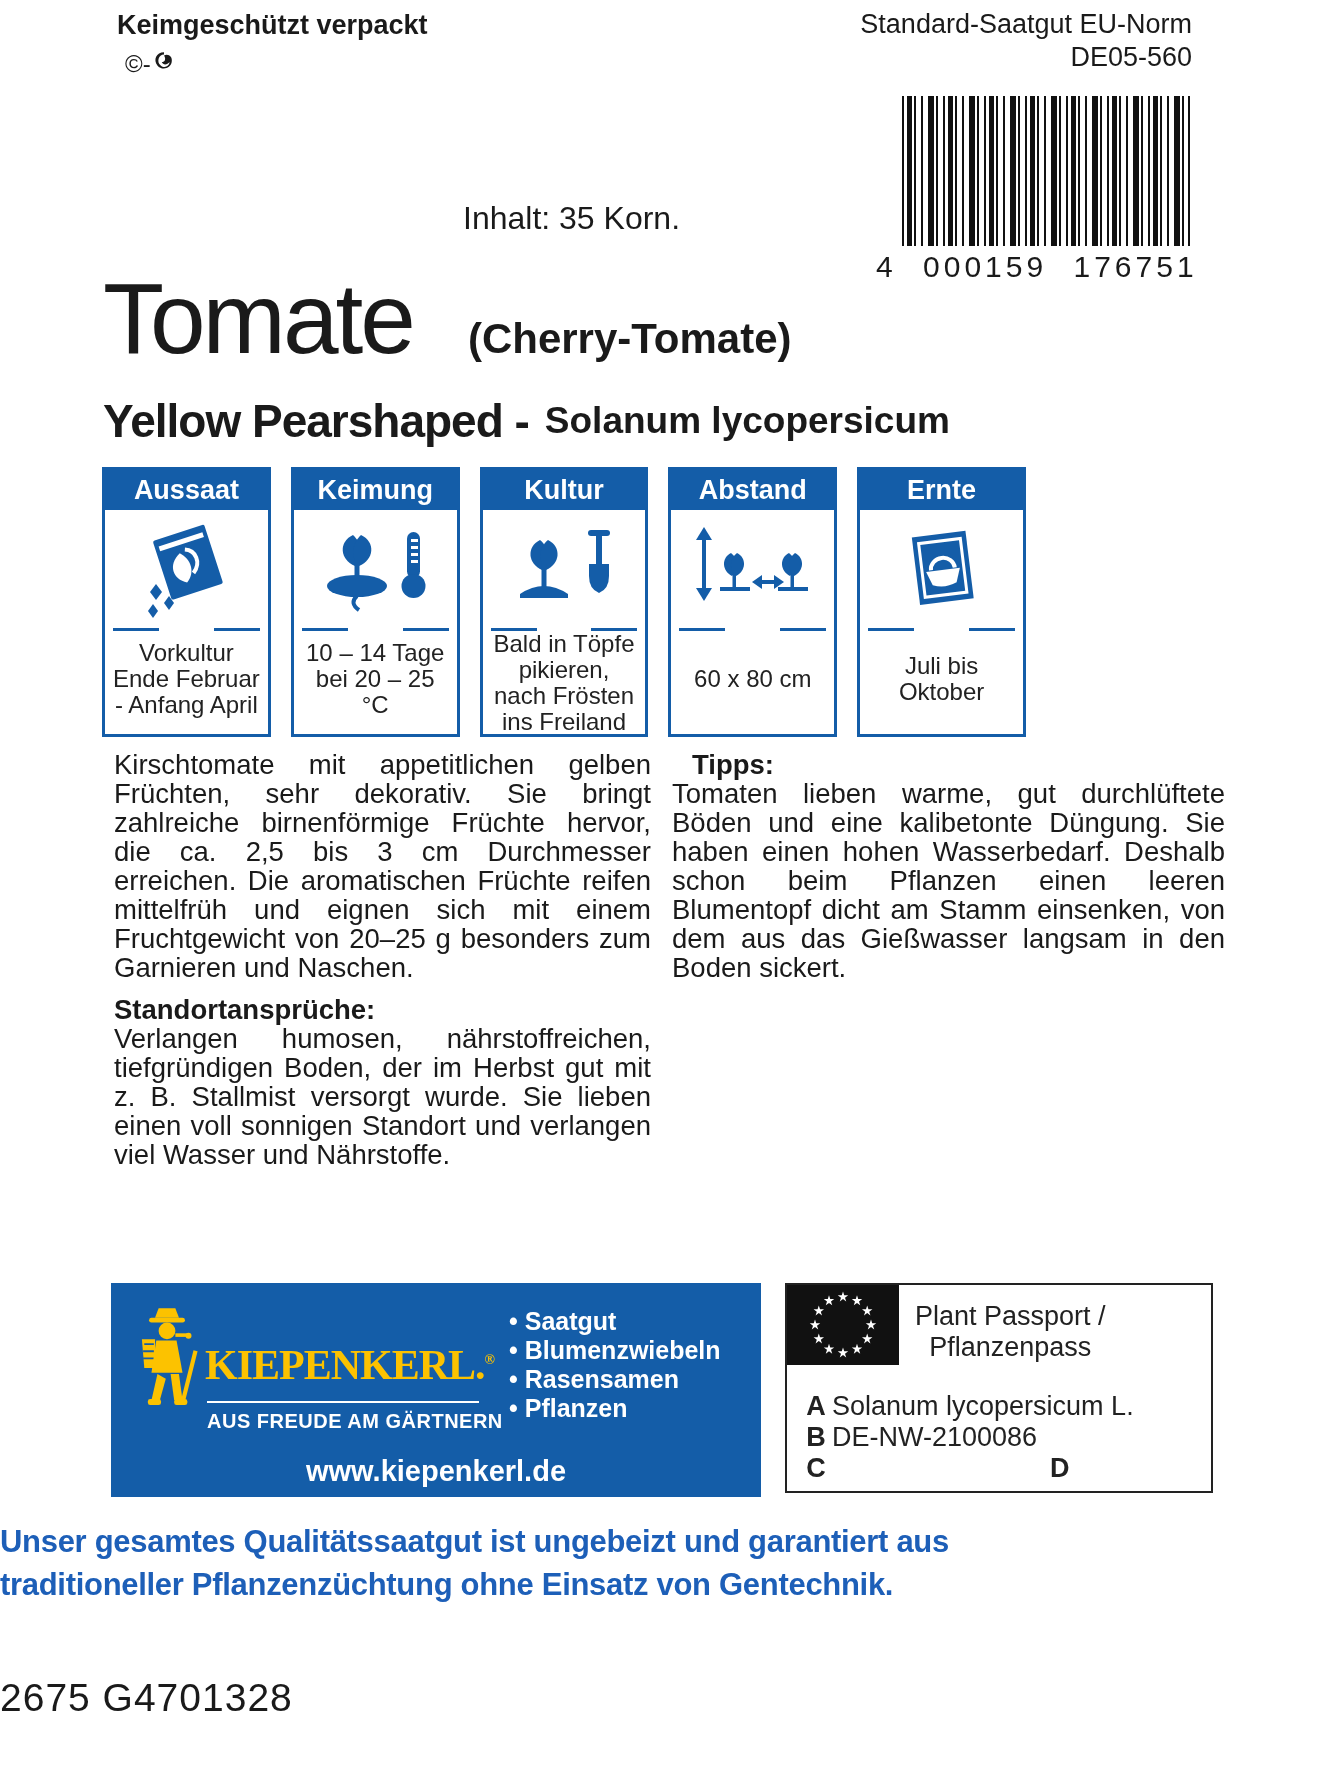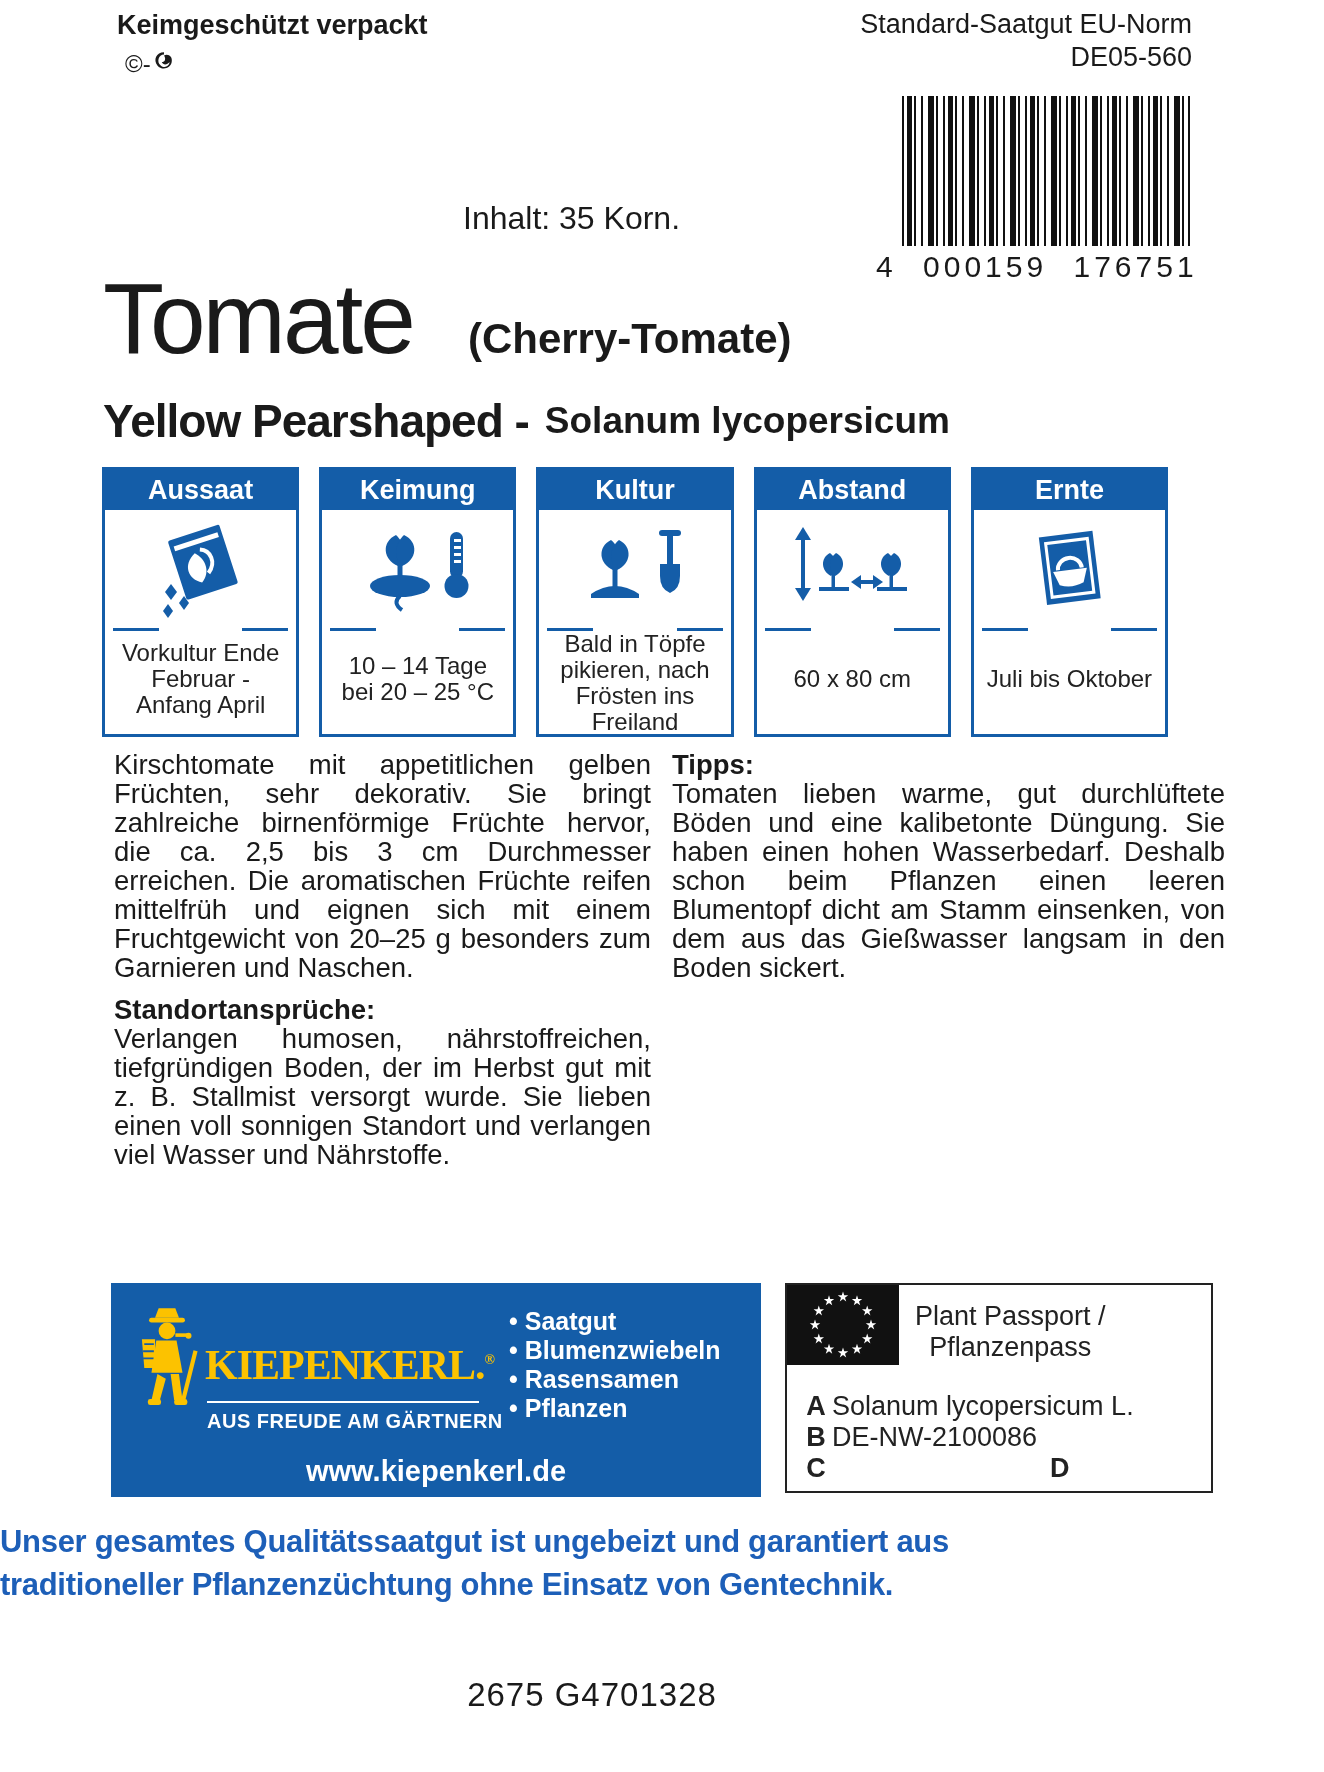--- a/index.html
+++ b/index.html
@@ -32,36 +32,36 @@
 
   
   .title-row{left:103px;top:268px;display:flex;align-items:baseline;gap:55px;white-space:nowrap;}
   .title-main{font-size:100px;font-weight:normal;letter-spacing:-3px;line-height:1;}
   .title-type{font-size:42px;font-weight:bold;}
   .variety-row{left:103px;top:394px;display:flex;align-items:center;gap:16px;white-space:nowrap;}
   .variety{font-size:46px;font-weight:bold;letter-spacing:-1px;}
   .botanical{font-size:37px;font-weight:bold;}
 
   
-  .info-boxes{left:102px;top:467px;width:1066px;display:flex;gap:20px;}
+  .info-boxes{left:102px;top:467px;width:924px;display:flex;gap:20px;}
   .info-box{flex:1;height:270px;box-sizing:border-box;border:3px solid var(--accent-blue,#145da8);display:flex;flex-direction:column;background:#fff;}
   .info-box-header{background:var(--accent-blue,#145da8);color:#fff;font-weight:bold;font-size:27px;text-align:center;height:40px;line-height:40px;flex:none;}
   .info-box-body{flex:1;display:flex;flex-direction:column;align-items:center;padding:6px 8px 8px;box-sizing:border-box;border-radius:14px;}
   .icon-area{height:112px;display:flex;align-items:center;justify-content:center;color:var(--accent-blue,#145da8);}
   .divider{width:100%;display:flex;justify-content:space-between;flex:none;}
   .divider i{display:block;width:46px;height:3px;background:var(--accent-blue,#145da8);}
   .info-text{flex:1;display:flex;align-items:center;justify-content:center;text-align:center;font-size:24px;line-height:26px;color:#222;}
 
   
   .desc{font-size:27.5px;line-height:29px;text-align:justify;}
   .desc-left{left:114px;top:750px;width:537px;}
   .desc-right{left:672px;top:750px;width:553px;}
   .desc p{margin:0;}
   .desc .heading{font-weight:bold;margin-top:13px;}
-  .desc-right .heading{margin-top:0;}
+  .desc-right .heading{margin-top:0;margin-left:20px;}
 
   
   .brand-box{left:111px;top:1283px;width:650px;height:214px;background:var(--accent-blue,#145da8);color:#fff;}
   .mascot{position:absolute;left:20px;top:24px;width:72px;height:110px;color:var(--brand-yellow,#fcc200);}
   .brand-word{position:absolute;left:94px;top:58px;font-family:"Liberation Serif","DejaVu Serif",serif;
     font-weight:bold;font-size:42px;letter-spacing:-1px;color:var(--brand-yellow,#fcc200);white-space:nowrap;}
   .brand-word sup{font-size:14px;}
   .brand-rule{position:absolute;left:96px;top:118px;width:272px;height:2px;background:#fff;}
   .brand-tagline{position:absolute;left:96px;top:127px;font-size:20px;font-weight:bold;letter-spacing:0.5px;white-space:nowrap;}
   .brand-products{position:absolute;left:398px;top:24px;margin:0;padding:0;list-style:none;font-size:25px;font-weight:bold;line-height:29px;}
@@ -74,21 +74,21 @@
   .pp-title{position:absolute;left:128px;top:16px;font-size:27px;line-height:31px;color:#222;}
   .pp-rows{position:absolute;left:13px;top:106px;font-size:27px;line-height:31px;color:#222;width:396px;}
   .pp-row{display:flex;}
   .pp-key{font-weight:bold;width:32px;flex:none;}
   .pp-key-d{font-weight:bold;position:absolute;left:250px;}
   .pp-row-cd{position:relative;}
 
   
   .slogan{left:0;top:1520px;width:1324px;text-align:left;color:var(--slogan-blue,#1d5fb8);
     font-weight:bold;font-size:31px;line-height:43px;letter-spacing:-0.3px;}
-  .batch{left:0;top:1676px;width:1184px;text-align:center;font-size:33px;letter-spacing:1px;}
+  .batch{left:0;top:1676px;width:1184px;font-size:39px;letter-spacing:1px;}
 </style>
 </head>
 <body>
 
 <div class="page">
 
   <div class="abs kg-note">Keimgeschützt verpackt</div>
   <div class="abs germ-mark">
     <span>©-</span>
     <span>

